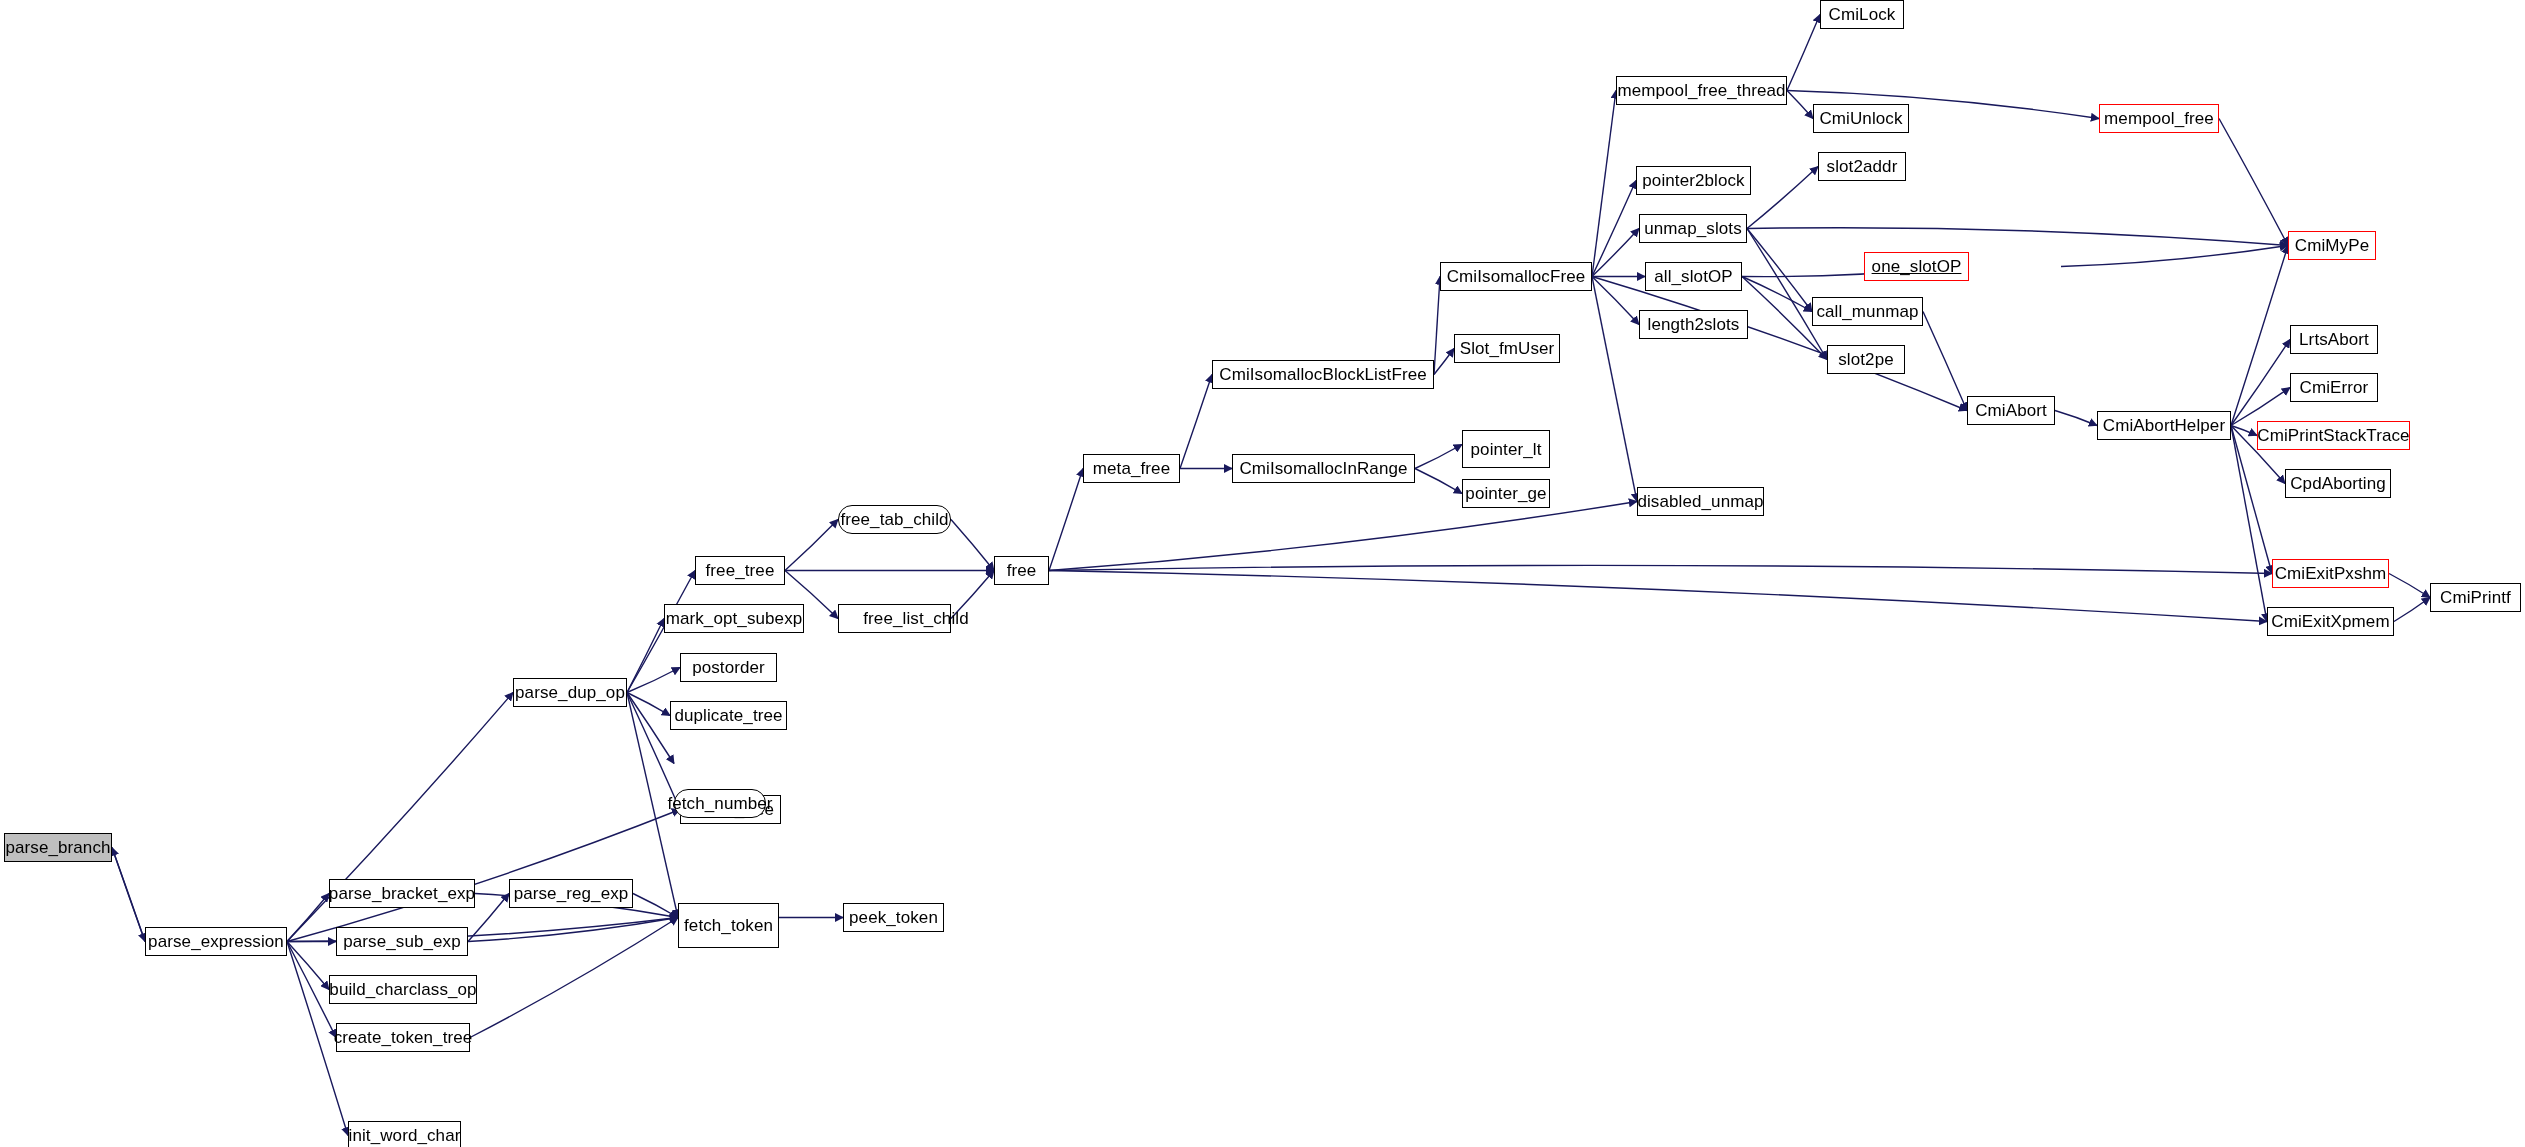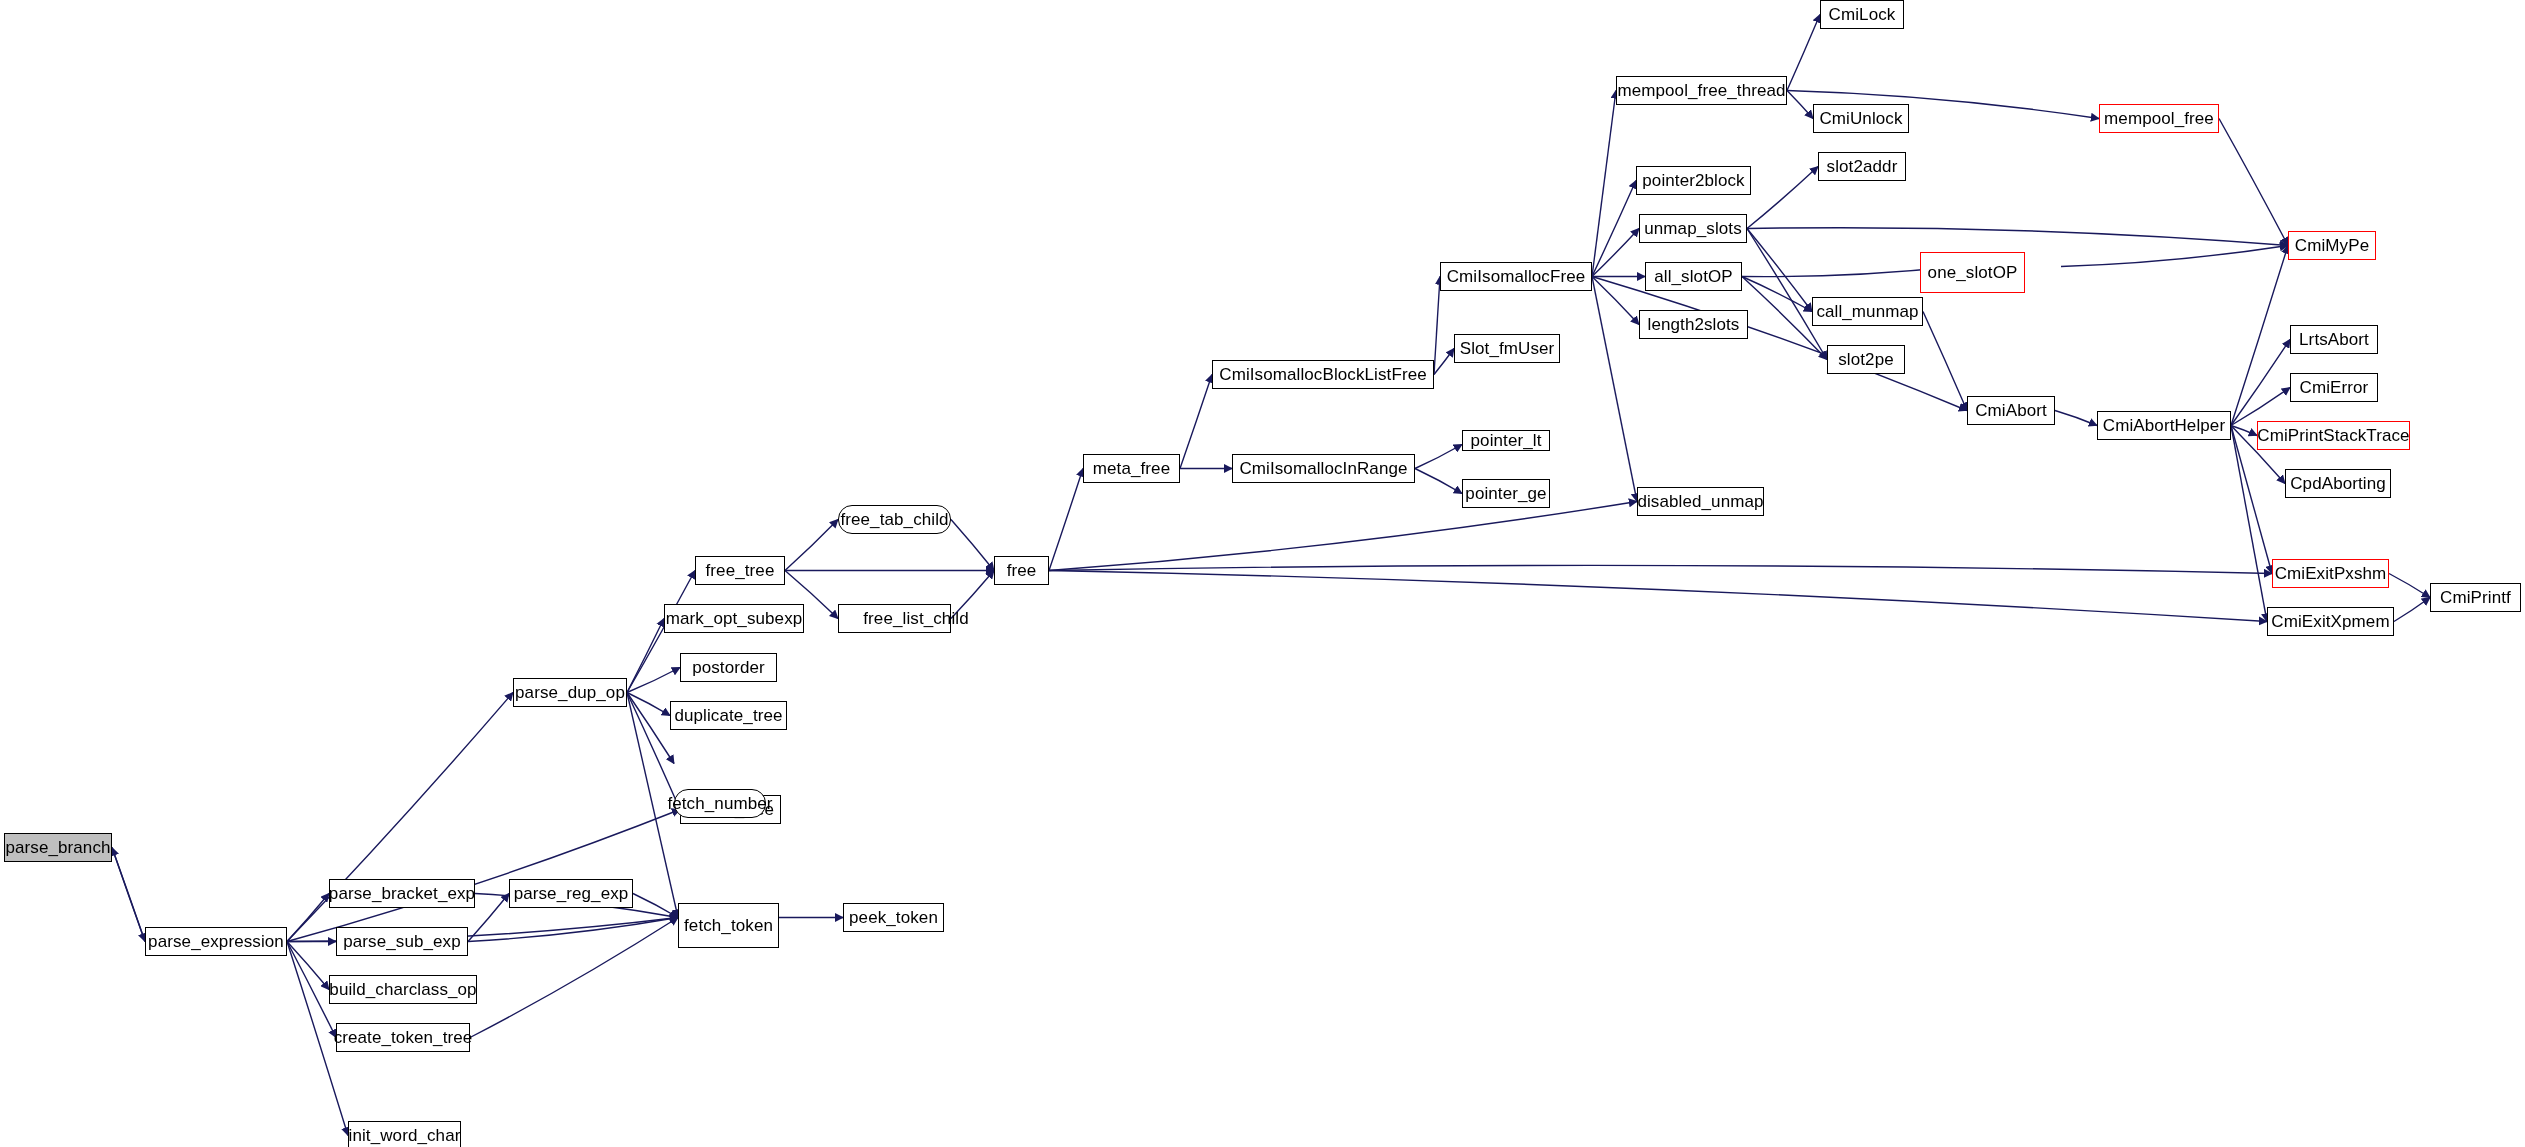--- a/index.html
+++ b/index.html
@@ -177,21 +177,21 @@
       </div>
       <div class="node" style="left: 1083px; top: 454px; width: 97px; height: 29px;">
         <span class="node-label">meta_free</span>
       </div>
       <div class="node" style="left: 1212px; top: 360px; width: 222px; height: 29px;">
         <span class="node-label">CmiIsomallocBlockListFree</span>
       </div>
       <div class="node" style="left: 1232px; top: 454px; width: 183px; height: 29px;">
         <span class="node-label">CmiIsomallocInRange</span>
       </div>
-      <div class="node" style="left: 1462px; top: 430px; width: 88px; height: 21px;">
+      <div class="node" style="left: 1462px; top: 430px; width: 88px; height: 38px;">
         <span class="node-label">pointer_lt</span>
       </div>
       <div class="node" style="left: 1462px; top: 479px; width: 88px; height: 29px;">
         <span class="node-label">pointer_ge</span>
       </div>
       <div class="node" style="left: 1454px; top: 334px; width: 106px; height: 29px;">
         <span class="node-label">Slot_fmUser</span>
       </div>
       <div class="node" style="left: 1637px; top: 487px; width: 127px; height: 29px;">
         <span class="node-label">disabled_unmap</span>
@@ -222,21 +222,21 @@
       </div>
       <div class="node" style="left: 1818px; top: 152px; width: 88px; height: 29px;">
         <span class="node-label">slot2addr</span>
       </div>
       <div class="node" style="left: 1812px; top: 297px; width: 111px; height: 29px;">
         <span class="node-label">call_munmap</span>
       </div>
       <div class="node" style="left: 1827px; top: 345px; width: 78px; height: 29px;">
         <span class="node-label">slot2pe</span>
       </div>
-      <div class="node red" style="left: 1920px; top: 252px; width: 105px; height: 41px;">
+      <div class="node red" style="left: 1864px; top: 252px; width: 105px; height: 29px; text-decoration: underline;">
         <span class="node-label">one_slotOP</span>
       </div>
       <div class="node red" style="left: 2099px; top: 104px; width: 120px; height: 29px;">
         <span class="node-label">mempool_free</span>
       </div>
       <div class="node red" style="left: 2288px; top: 231px; width: 88px; height: 29px;">
         <span class="node-label">CmiMyPe</span>
       </div>
       <div class="node" style="left: 1967px; top: 396px; width: 88px; height: 29px;">
         <span class="node-label">CmiAbort</span>

